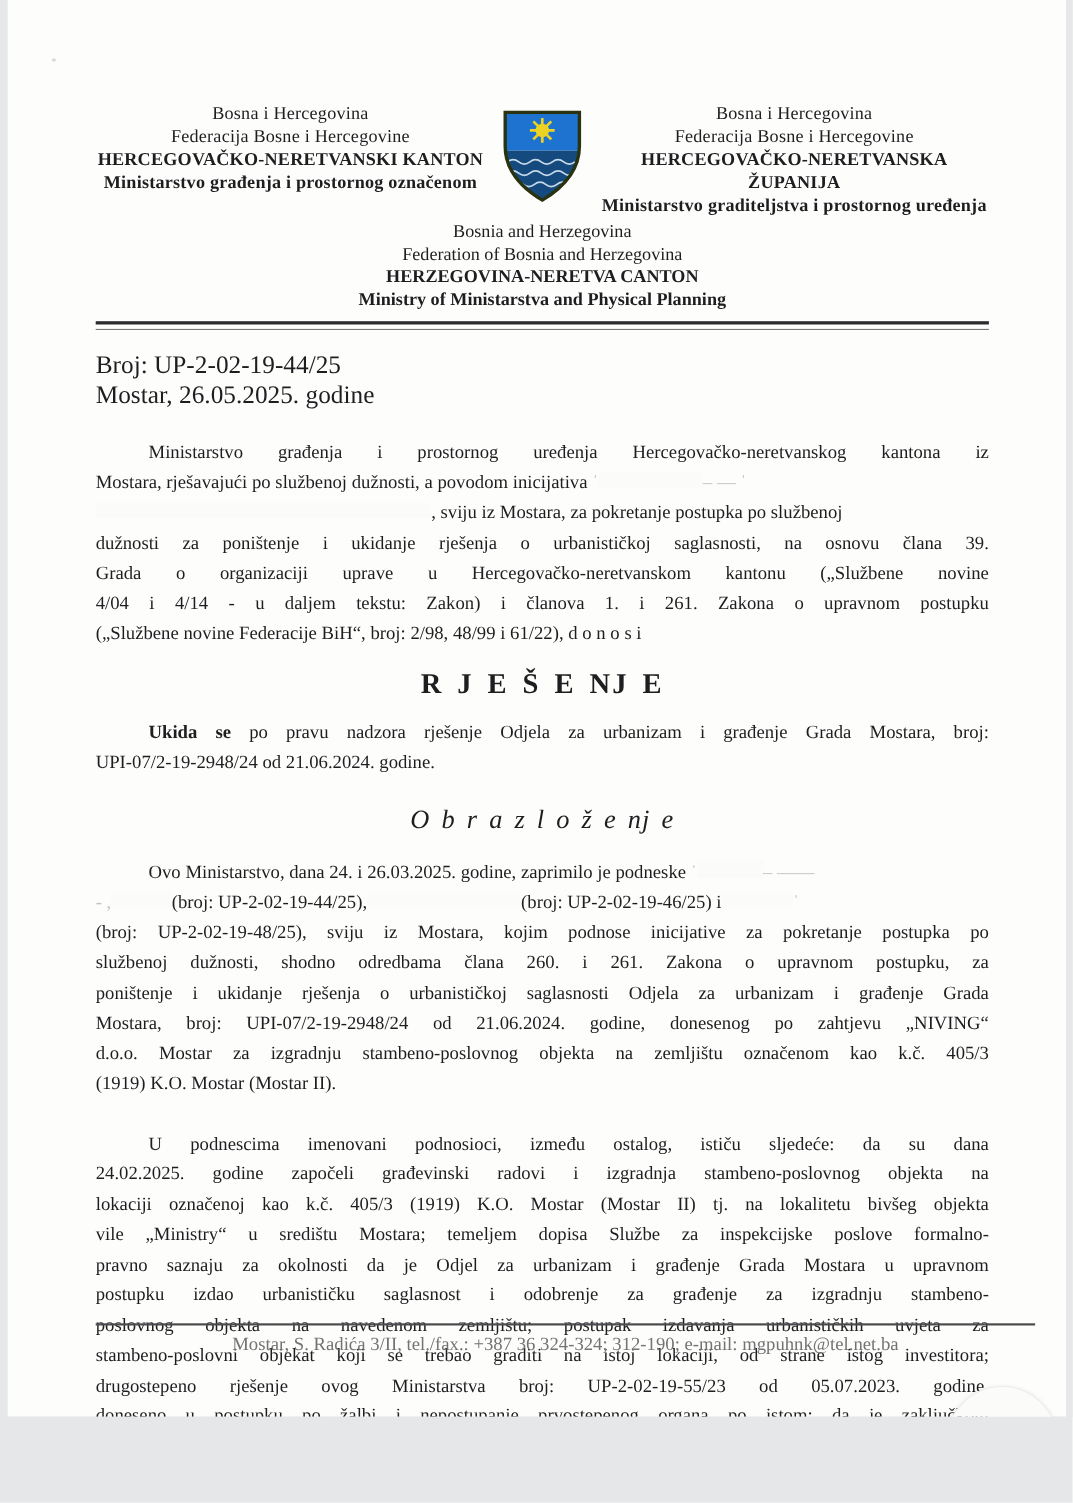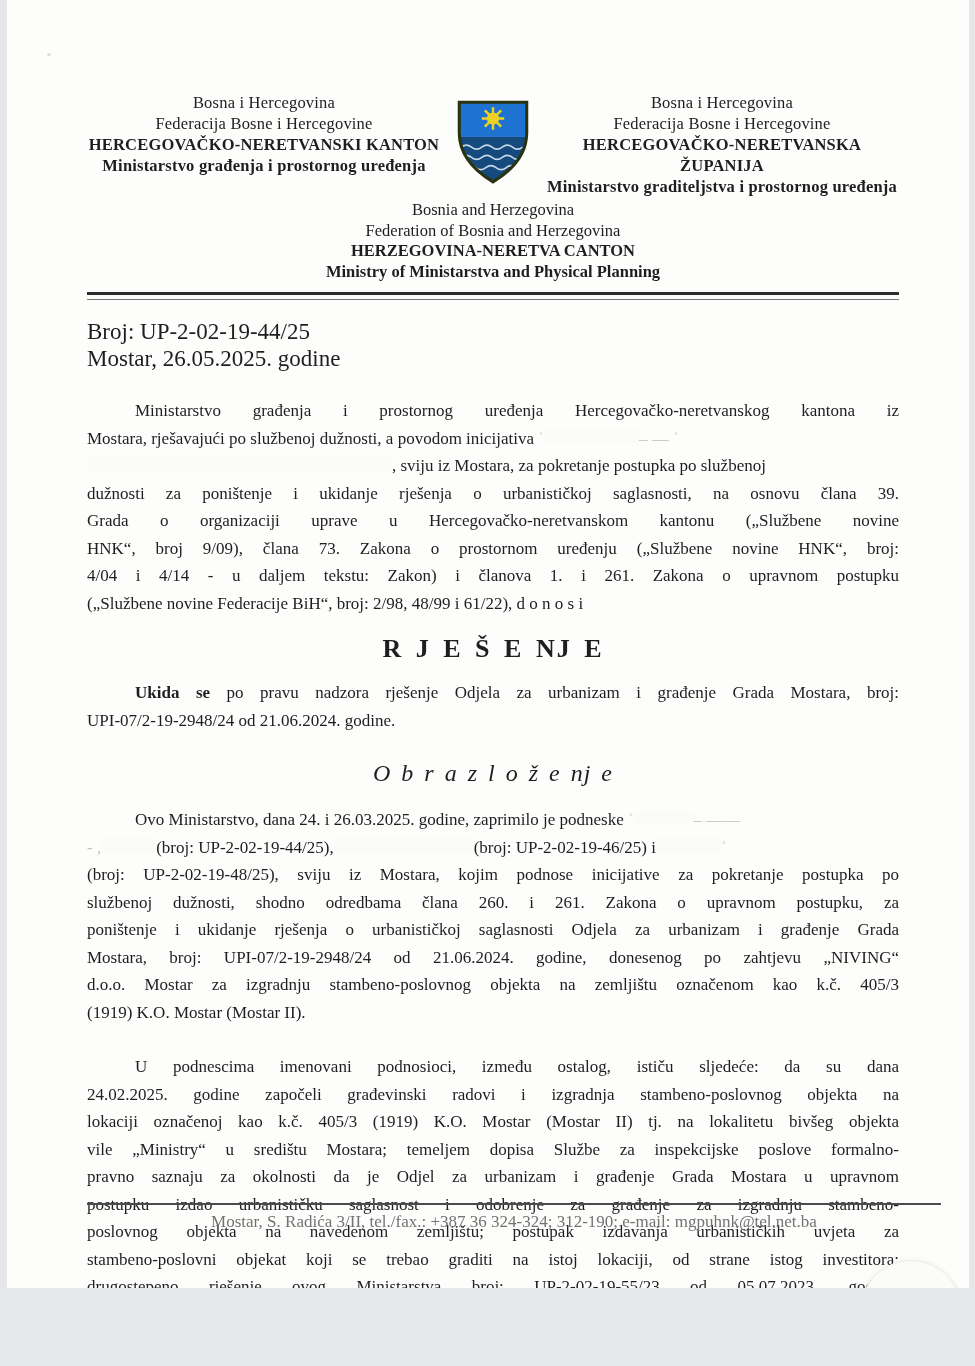--- a/index.html
+++ b/index.html
@@ -56,21 +56,21 @@
   <div class="page">
     <div class="speck"></div>
 
     <div class="content">
 
       <header class="letterhead">
         <div class="lh-col">
             <div class="ln cen"><span>Bosna i Hercegovina</span></div>
             <div class="ln cen"><span>Federacija Bosne i Hercegovine</span></div>
             <div class="ln cen b"><span>HERCEGOVAČKO-NERETVANSKI KANTON</span></div>
-            <div class="ln cen b"><span>Ministarstvo građenja i prostornog uređenja</span></div>
+            <div class="ln cen b"><span>Ministarstvo građenja i prostornog označenom</span></div>
           </div>
 
         <div class="crest">
           <svg width="80" height="92" viewBox="0 0 78 90">
             <defs>
               <clipPath id="shieldClip">
                 <path d="M39 86 C19 74 6 59 6 38 L6 8 L72 8 L72 38 C72 59 59 74 39 86 Z"></path>
               </clipPath>
             </defs>
             <g clip-path="url(#shieldClip)">
@@ -116,21 +116,20 @@
         <div>Broj: UP-2-02-19-44/25</div>
         <div>Mostar, 26.05.2025. godine</div>
       </div>
 
       <section class="para intro">
           <div class="ln ind"><span>Ministarstvo građenja i prostornog uređenja Hercegovačko-neretvanskog kantona iz</span></div>
           <div class="ln noj"><span>Mostara, rješavajući po službenoj dužnosti, a povodom inicijativa </span><span class="faint">ˈ</span><span class="redact" style="width: 95px;"></span><span class="faint">– —  ˈ</span></div>
           <div class="ln noj"><span class="redact" style="width: 305px;"></span><span>, sviju iz Mostara, za pokretanje postupka po službenoj</span></div>
           <div class="ln"><span>dužnosti za poništenje i ukidanje rješenja o urbanističkoj saglasnosti, na osnovu člana 39.</span></div>
           <div class="ln"><span>Grada o organizaciji uprave u Hercegovačko-neretvanskom kantonu („Službene novine</span></div>
-          <div class="ln"><span>HNK“, broj 9/09), člana 73. Zakona o prostornom uređenju („Službene novine HNK“, broj:</span></div>
           <div class="ln"><span>4/04 i 4/14 - u daljem tekstu: Zakon) i članova 1. i 261. Zakona o upravnom postupku</span></div>
           <div class="ln noj"><span>(„Službene novine Federacije BiH“, broj: 2/98, 48/99 i 61/22), d o n o s i</span></div>
         </section>
 
       <h1 class="decision-heading">R J E Š E NJ E</h1>
 
       <section class="para">
           <div class="ln ind"><span class="sb">Ukida se</span><span> po pravu nadzora rješenje Odjela za urbanizam i građenje Grada Mostara, broj:</span></div>
           <div class="ln noj"><span>UPI-07/2-19-2948/24 od 21.06.2024. godine.</span></div>
         </section>

